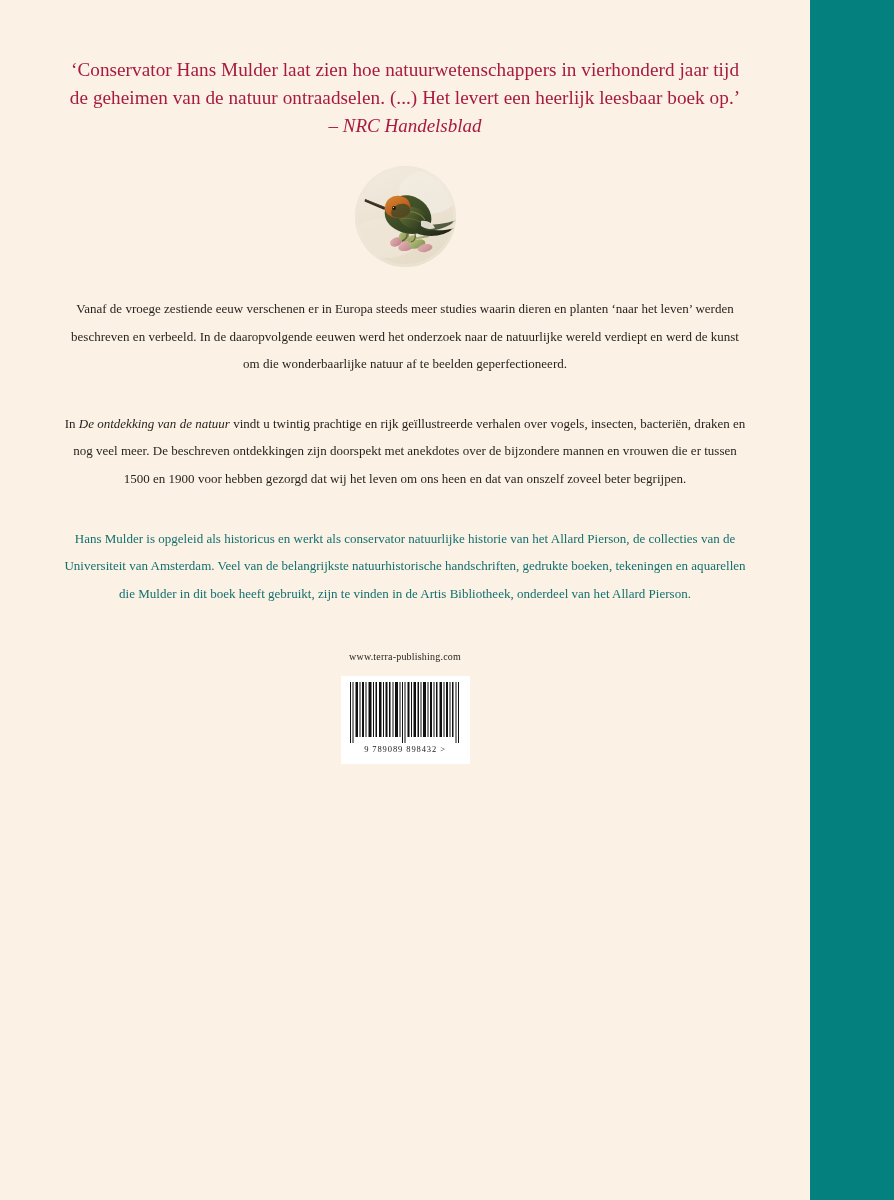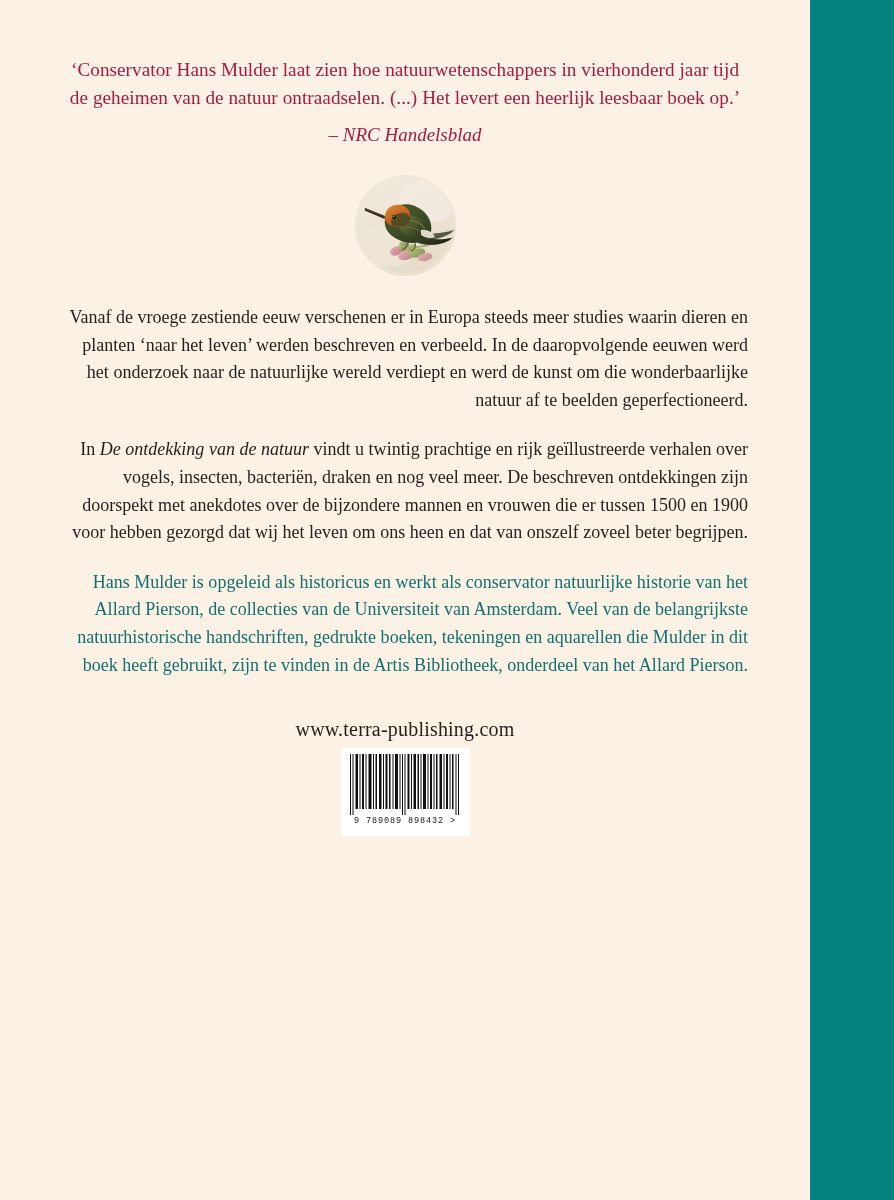--- a/index.html
+++ b/index.html
@@ -58,21 +58,21 @@
     font-size: 19.2px;
     line-height: 27.5px;
     color: #a81a40;
     letter-spacing: 0.05px;
   }
   .quote-source {
     font-size: 19px;
     line-height: 27px;
     font-style: italic;
     color: #a81a40;
-    margin-top: 10px;
+    margin-top: 1px;
   }
 
   
   .medallion-wrap {
     margin-top: 27px;
     display: flex;
     justify-content: center;
   }
   .medallion {
     position: relative;
@@ -86,44 +86,44 @@
     display: block;
     width: 101px;
     height: 101px;
   }
 
   
   .body-copy {
     margin-top: 28px;
   }
   .para {
-    text-align: right;
-    font-size: 18px;
+    text-align: center;
+    font-size: 13px;
     line-height: 27.6px;
     color: #231f1c;
     letter-spacing: 0.01px;
   }
   .para + .para {
-    margin-top: 22px;
+    margin-top: 32px;
   }
   .para em {
     font-style: italic;
   }
   .para.bio {
     color: #13706f;
     font-family: Liberation Serif, serif;
   }
 
   
   .footer {
     margin-top: 40px;
     text-align: center;
   }
   .site-url {
-    font-size: 20px;
+    font-size: 10px;
     line-height: 20px;
     color: #231f1c;
     letter-spacing: 0.2px;
   }
   .barcode-box {
     margin: 9px auto 0;
     width: 129px;
     height: 88px;
     background: #ffffff;
     box-sizing: border-box;
@@ -132,21 +132,21 @@
     flex-direction: column;
     align-items: center;
   }
   .barcode-bars {
     width: 115px;
     height: 61px;
     display: block;
   }
   .barcode-digits {
     margin-top: 1px;
-    font-family: Liberation Mono, monospace;
+    font-family: Liberation Serif, serif;
     font-size: 8.5px;
     line-height: 11px;
     color: #1a1a1a;
     letter-spacing: 0.9px;
     white-space: nowrap;
   }
 </style>
 </head>
 <body>
 

